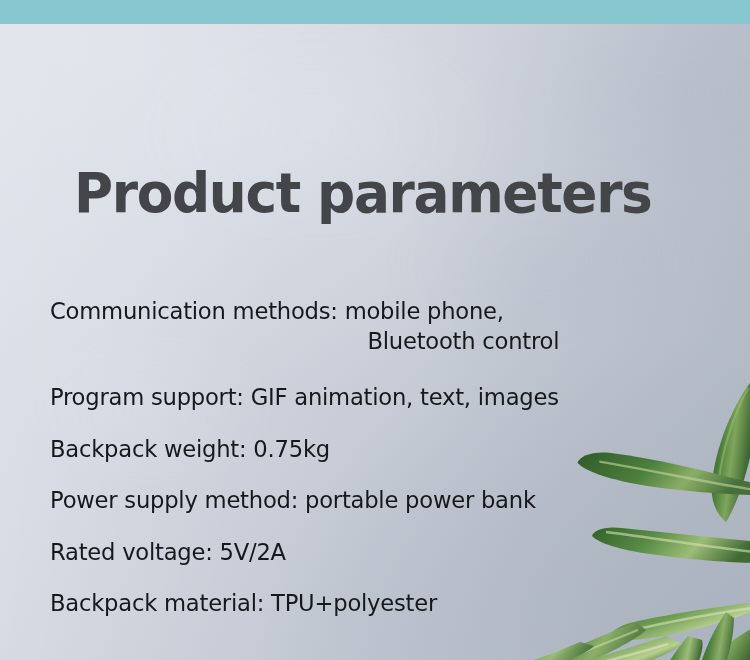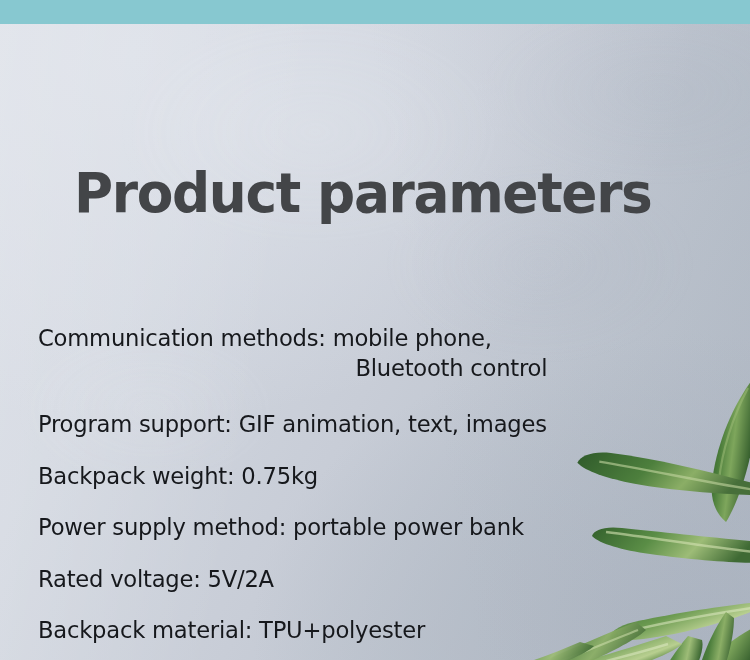--- a/index.html
+++ b/index.html
@@ -84,24 +84,23 @@
     line-height: 1;
     letter-spacing: -1.4px;
     color: #434548;
     transform: scaleX(0.97);
     transform-origin: left center;
     white-space: nowrap;
   }
 
   .spec-list {
     position: absolute;
-    left: 38px;
+    left: 50px;
     top: 296px;
     width: 600px;
-    margin-top: 27px;
   }
   .spec-line {
     font-family: "DejaVu Sans", sans-serif;
     font-weight: 400;
     font-size: 23.5px;
     line-height: 1.28;
     color: #16181c;
     letter-spacing: -0.25px;
     white-space: nowrap;
     transform: scaleX(0.965);

